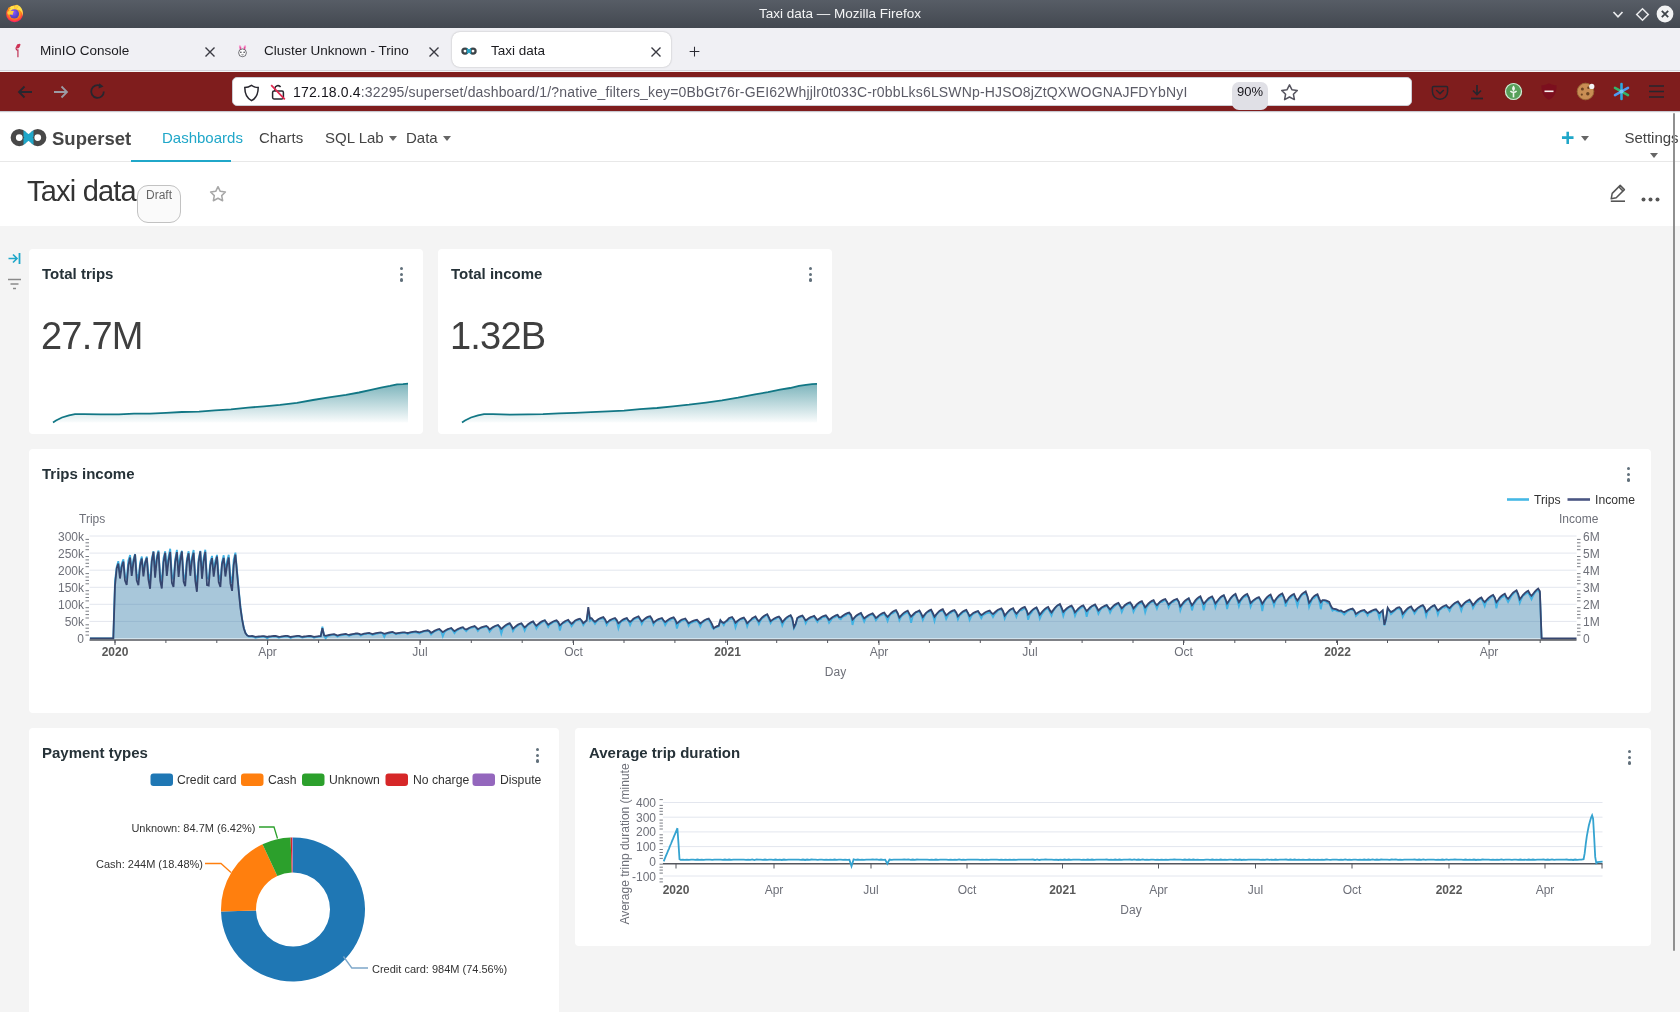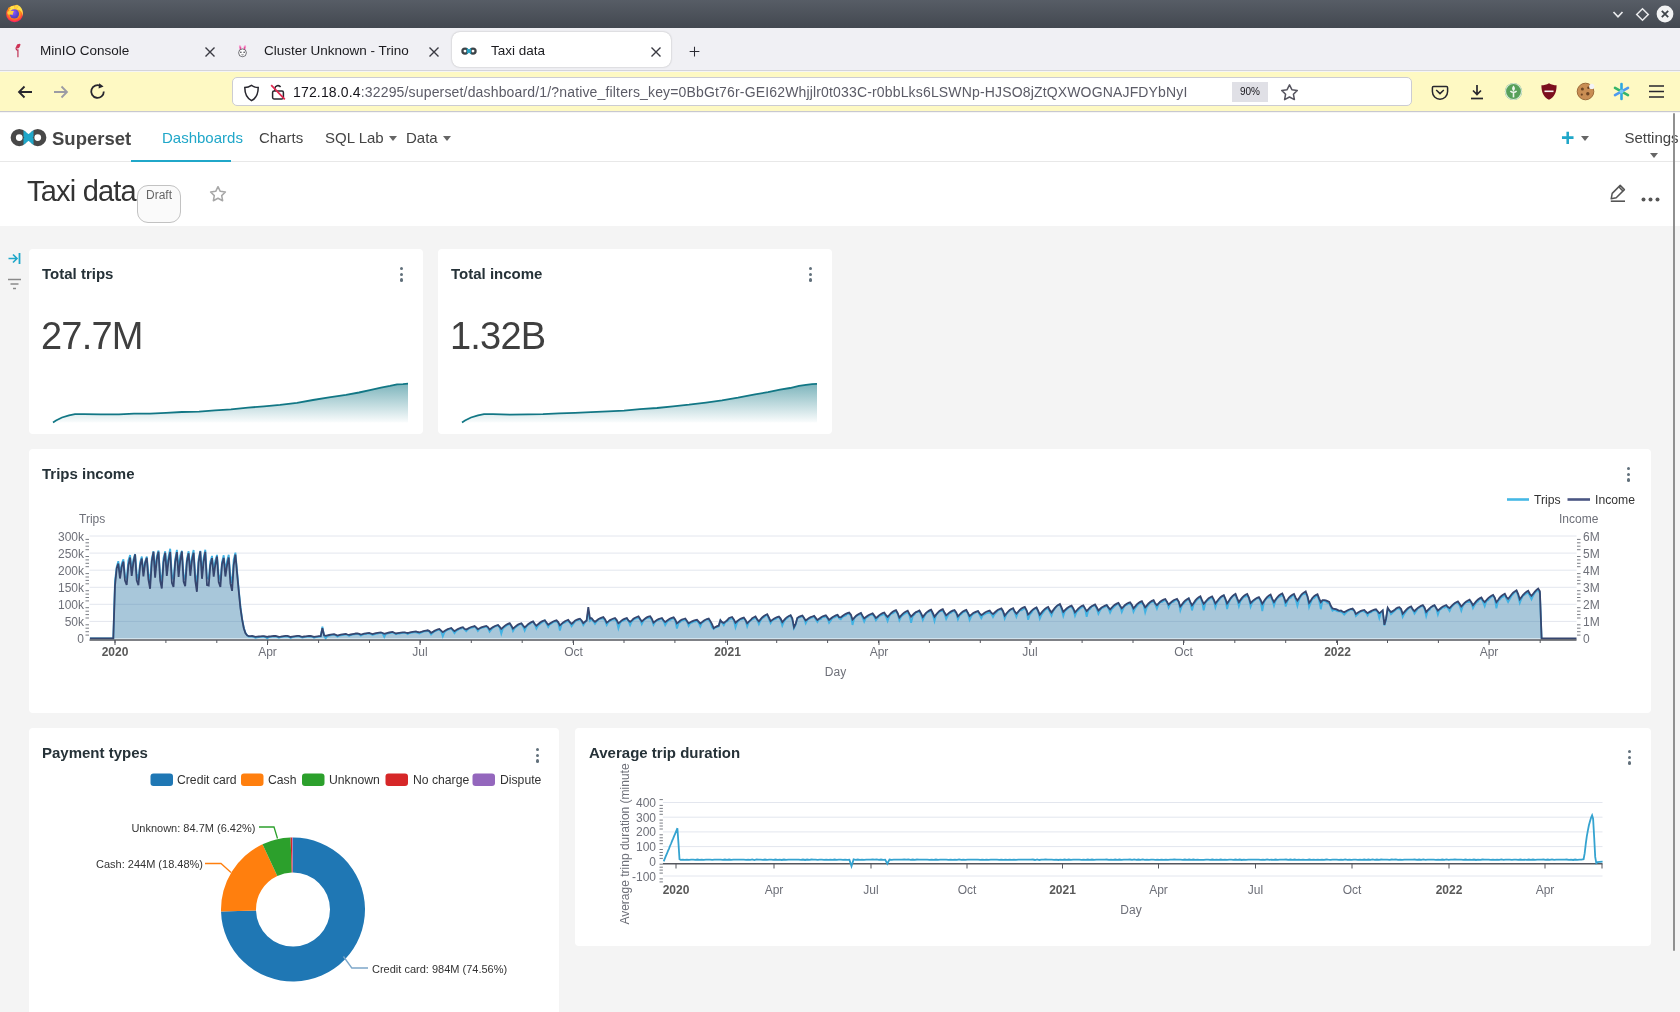--- a/index.html
+++ b/index.html
@@ -15,27 +15,27 @@
 .tabbar { position:absolute; left:0; top:28px; width:1680px; height:43px;
   background:#f0f0f4; border-bottom:1px solid #d4d4db; }
 .tab { position:absolute; top:0; height:43px; color:#1b1b1f; font-size:13.5px; white-space:nowrap; }
 .tab .tlabel { position:absolute; top:15px;margin-left:8px; }
 .tabx { position:absolute; top:16px; width:16px; height:16px; color:#3a3a42; }
 .activetab { position:absolute; left:452px; top:3.5px; width:219px; height:35px;
   background:#fff; border-radius:8px; box-shadow:0 0 2px rgba(0,0,0,.28); }
 .newtab { position:absolute; left:688px; top:17px; width:13px; height:13px; }
 
 .navbar { position:absolute; left:0; top:72px; width:1680px; height:40px;
-  background:#fef9c3; border-bottom:1px solid #c8c8d0; }
+  background:#7f1d1d; border-bottom:1px solid #c8c8d0; }
 .urlbar { position:absolute; left:232px; top:5px; width:1180px; height:29px;
   background:#fff; border:1px solid #ccccd3; border-radius:5px; }
 .urltext { position:absolute; left:60px; top:6px; font-size:14px; color:#5b5b66; white-space:nowrap; letter-spacing:0.16px; }
 .urltext b { color:#15141a; font-weight:400; }
-.zoompill { position:absolute; right:143px; top:4px; width:36px; height:20px; background:#e0e0e6;
-  border-radius:0; font-size:10px; color:#15141a; text-align:center; line-height:20px; }
+.zoompill { position:absolute; right:143px; top:4px; width:36px; height:28px; background:#e0e0e6;
+  border-radius:7px; font-size:13px; color:#15141a; text-align:center; line-height:20px; }
 
 
 .sheader { position:absolute; left:0; top:113px; width:1680px; height:49px; background:#fff;
   border-bottom:1px solid #e8e8e8;text-align:center; }
 .snav { position:absolute; top:16px; font-size:15px; color:#444;margin-left:16px; }
 .snav.active { color:#20a7c9; }
 .underline { position:absolute; left:131px; top:46.5px; width:100px; height:2.5px; background:#20a7c9; }
 .caret { display:inline-block; width:0; height:0; border-left:4.5px solid transparent;
   border-right:4.5px solid transparent; border-top:5px solid #666; vertical-align:2px; margin-left:5px; }
 .titlerow { position:absolute; left:0; top:162px; width:1680px; height:64px; background:#fff; }
@@ -73,20 +73,21 @@
         <stop offset="100%" stop-color="#4a3fb5"></stop>
       </radialGradient>
     </defs>
     <circle cx="12" cy="13" r="9.6" fill="url(#ffbase)"></circle>
     <path d="M5.5 6.5 Q8 3.5 12 3.3 Q11 5.5 12.6 7.6 Q16 6.8 16.3 3.2 Q21 6 21.5 11.5 Q21.7 13.5 21 15.8 Q21.2 9.5 16.5 8.3 Q12.5 7.5 10.5 9 Q8.5 10.2 8.2 12 Q6 11 6.3 8.8 Q5.2 8.2 5.5 6.5 Z" fill="#ffe14d"></path>
     <path d="M12 3.3 Q15.5 1.8 16.3 3.2 Q16 6.8 12.6 7.6 Q11 5.5 12 3.3 Z" fill="#ffd23e"></path>
     <circle cx="11.8" cy="13" r="5.4" fill="url(#ffglobe)"></circle>
     <path d="M3.8 10.5 Q7.5 8.8 11.5 9.8 Q9.7 11.6 10.2 14 L4.5 13.8 Q3.7 12 3.8 10.5 Z" fill="#ffcb3d"></path>
     <path d="M4.8 5.8 L7.8 6.5 L5.2 8.6 Q4.6 7 4.8 5.8 Z" fill="#ff980e"></path>
   </svg>
+  <div class="wtitle">Taxi data — Mozilla Firefox</div>
   <svg class="abs" style="left:1612px;top:10px" width="12" height="9" viewBox="0 0 12 9">
     <path d="M1.5 2 L6 6.8 L10.5 2" stroke="#e9eaec" stroke-width="1.7" fill="none"></path>
   </svg>
   <svg class="abs" style="left:1635px;top:7px" width="15" height="15" viewBox="0 0 15 15">
     <rect x="3.4" y="3.4" width="8.2" height="8.2" transform="rotate(45 7.5 7.5)" fill="none" stroke="#e9eaec" stroke-width="1.5"></rect>
   </svg>
   <svg class="abs" style="left:1656px;top:5px" width="18" height="18" viewBox="0 0 18 18">
     <circle cx="9" cy="9" r="8.4" fill="#f2f3f4"></circle>
     <path d="M5.8 5.8 L12.2 12.2 M12.2 5.8 L5.8 12.2" stroke="#3c4248" stroke-width="1.8"></path>
   </svg>

